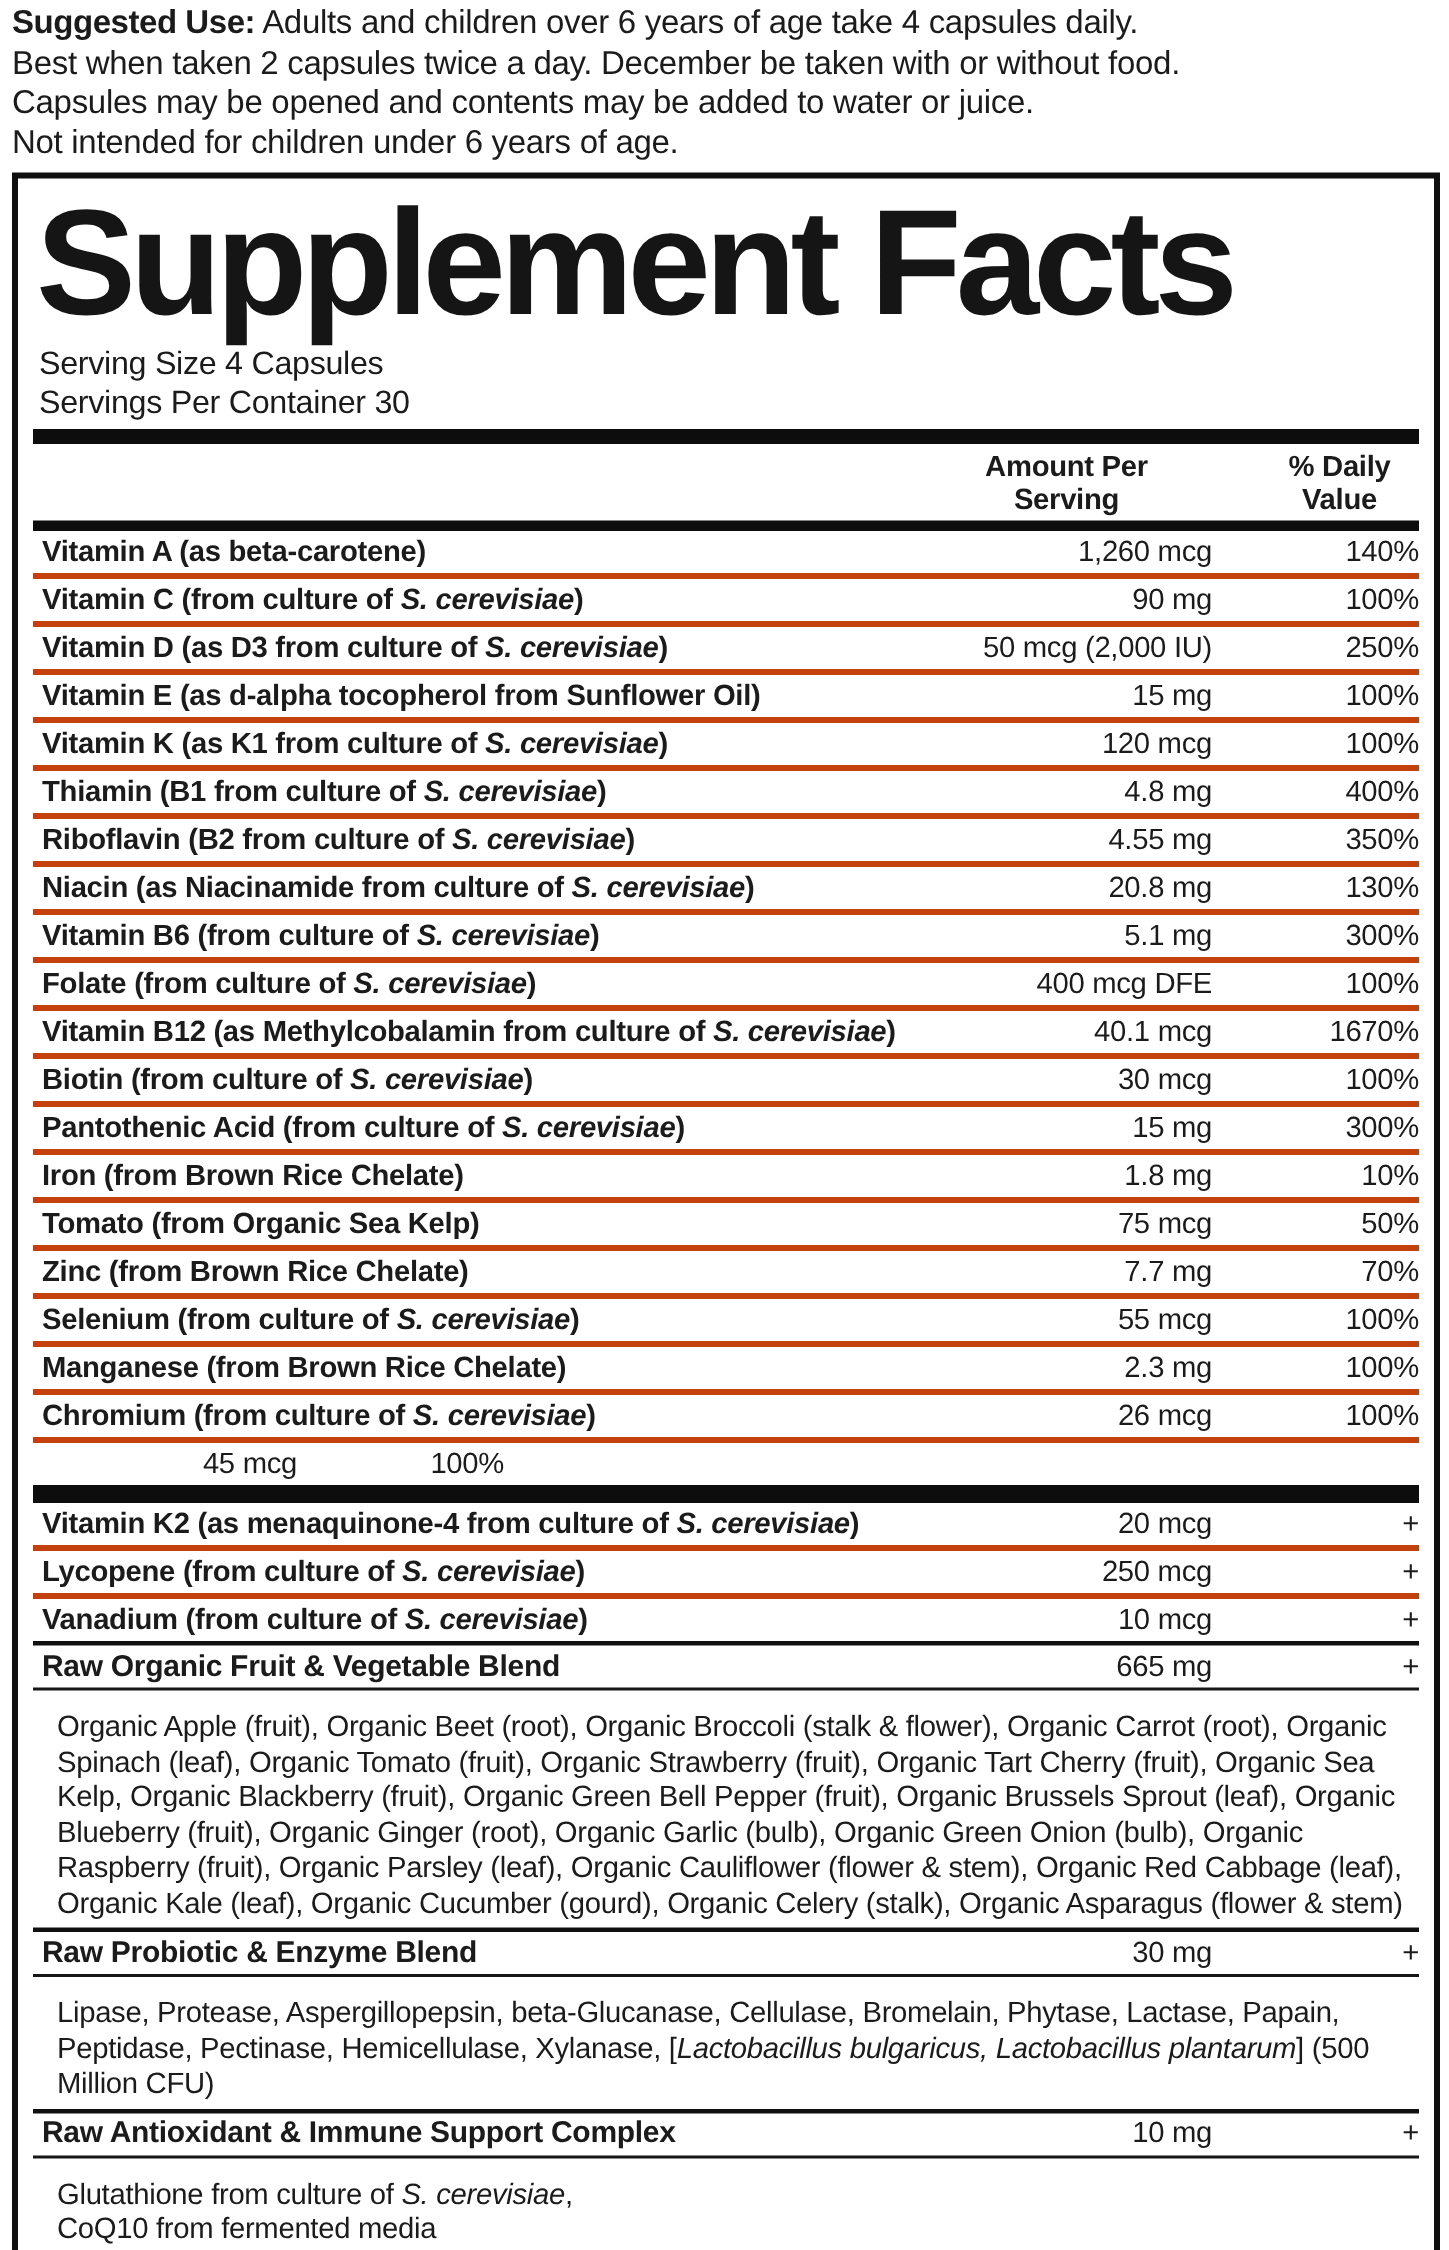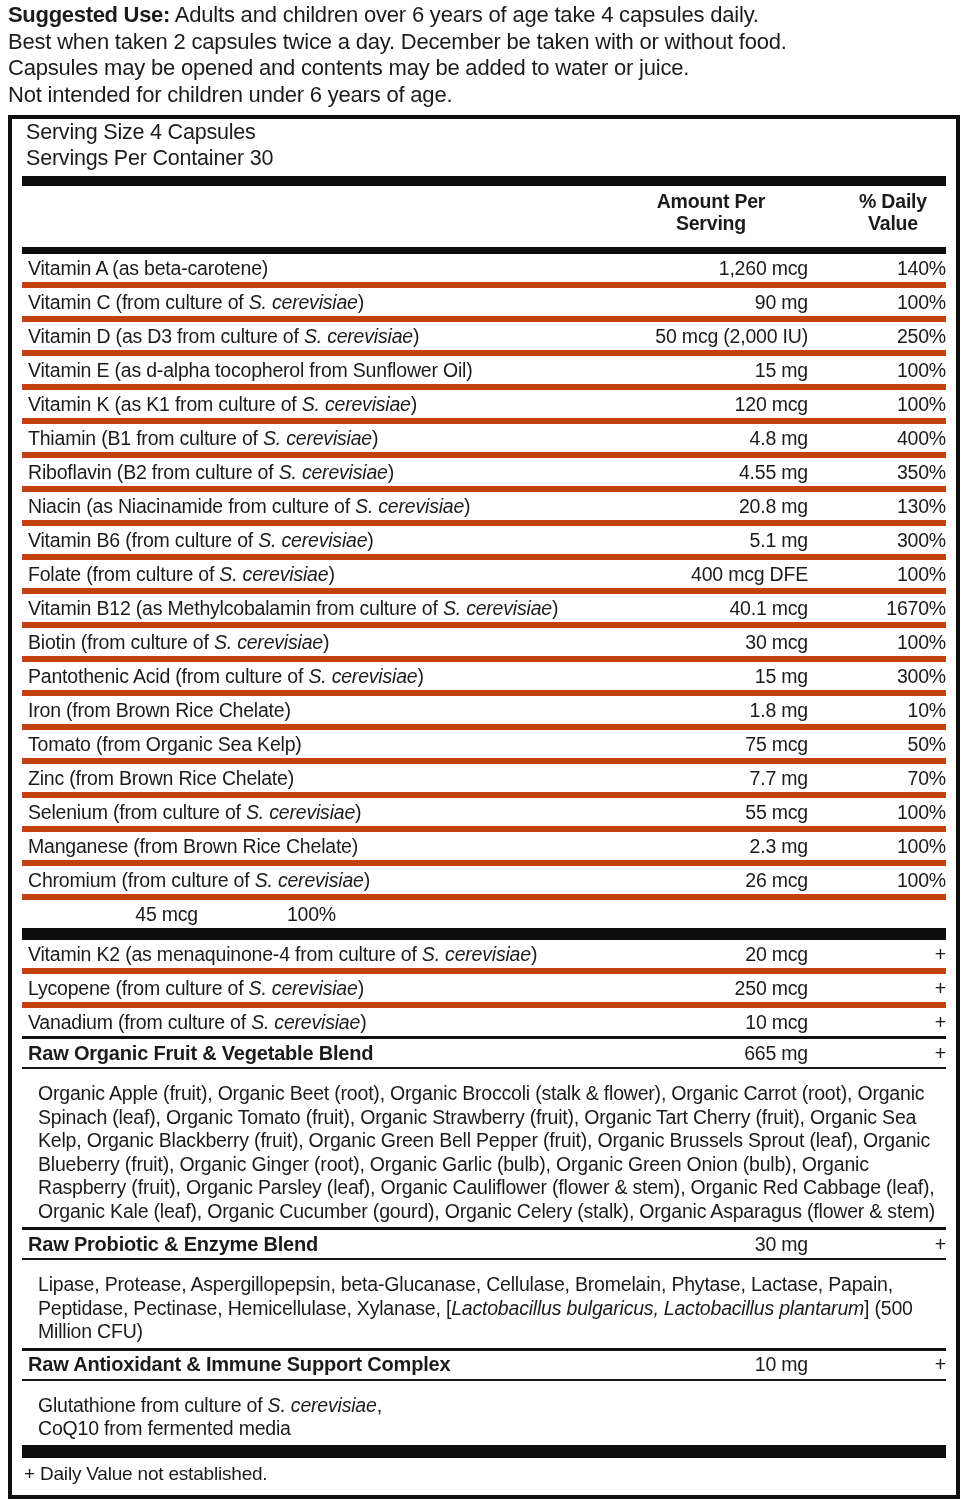--- a/index.html
+++ b/index.html
@@ -32,30 +32,30 @@
   .serving { font-size:21.5px; line-height:26px; margin-left:4px; }
 
   .bar { background:#0d0d0d; }
   .bar.b1 { height:10px; margin-top:5px; }
   .bar.b2 { height:7px; }
   .bar.b3 { height:12px; }
   .bar.b4 { height:13px; }
 
   
   .hdr { display:flex; align-items:flex-end; font-weight:bold;
-         font-size:19.5px; line-height:22px; padding:4px 0 13px; }
+         font-size:19.5px; line-height:22px; padding:4px 0 3px; }
   .hdr .sp { flex:1; }
   .hdr .amt { width:190px; text-align:center; }
   .hdr .dv  { width:106px; padding-left:34px; text-align:center; }
 
   
-  .rows > * + * { border-top:6px solid #c2410c; }
+  .rows > * + * { border-top:4px solid #c2410c; }
   .row { display:flex; align-items:baseline; white-space:nowrap;
          font-size:19.5px; line-height:23px; padding:2.5px 0 2.5px 6px; }
-  .row .n { flex:1; min-width:0; }
+  .row .n { flex:1; min-width:0;font-weight:bold; }
   .row .a { width:170px; text-align:right; }
   .row .d { width:138px; text-align:right; }
   .row.bold .n { font-weight:bold; font-size:20px; }
   .rows .row.heavy { border-top:3px solid #101010; }
   .details { border-top:2px solid #161616; white-space:pre-line;
              font-size:19.5px; line-height:23.5px; padding:13px 6px 4px 16px; }
 
   .footnote { font-size:19px; padding:5px 0 4px 2px; }
 
   .other { font-size:22px; line-height:26px; margin:8px 0 0 0; }
@@ -65,20 +65,21 @@
 
 <div class="page">
 
   <p class="suggested"><b>Suggested Use:</b> <span class="pre">Adults and children over 6 years of age take 4 capsules daily.
 Best when taken 2 capsules twice a day. December be taken with or without food.
 Capsules may be opened and contents may be added to water or juice.
 Not intended for children under 6 years of age.</span></p>
 
   <div class="label-box">
 
+    <div class="sf-title">Supplement Facts</div>
 
     <div class="serving">Serving Size 4 Capsules</div>
     <div class="serving">Servings Per Container 30</div>
 
     <div class="bar b1"></div>
 
     <div class="hdr">
       <span class="sp"></span>
       <span class="amt pre">Amount Per
 Serving</span>

